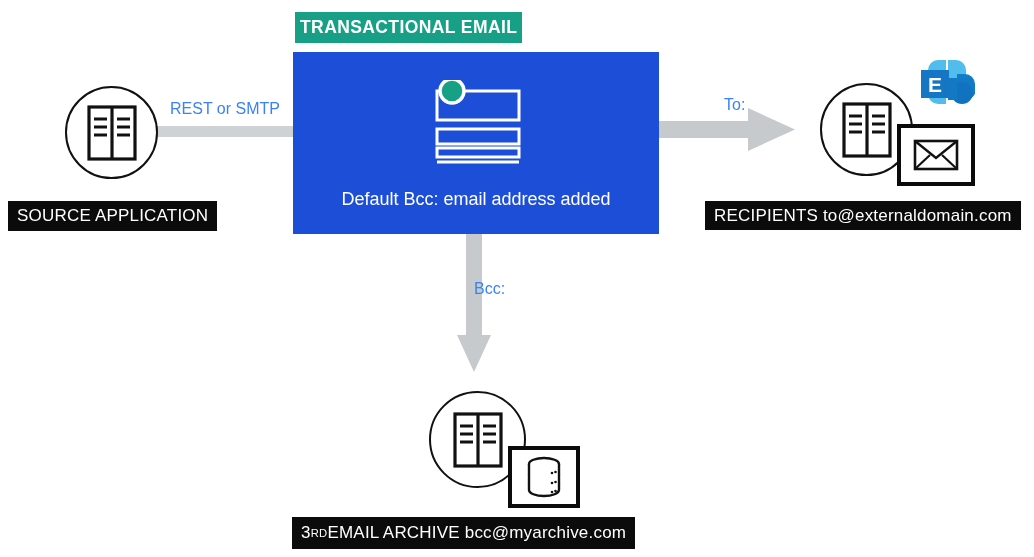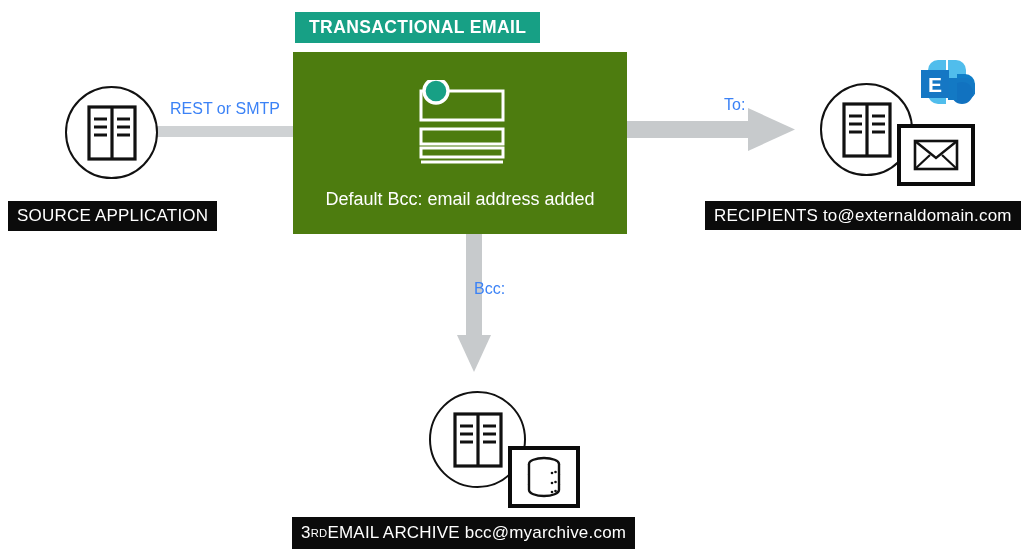--- a/index.html
+++ b/index.html
@@ -21,36 +21,36 @@
     box-sizing:border-box;
   }
   .green-tag{
     position:absolute;
     background:#17a085;
     color:#ffffff;
     font-weight:bold;
     font-size:17.5px;
     letter-spacing:.4px;
     display:flex;align-items:center;
-    padding:0 14px;
+    padding:0 5px;
     white-space:nowrap;
     box-sizing:border-box;
   }
   .conn-label{
     position:absolute;
     color:#3b82f6;
     font-size:16px;
     white-space:nowrap;
   }
 
   
   #green-box{
     position:absolute;
-    left:293px;top:52px;width:334px;height:182px;
-    background:#4d7c0f;
+    left:293px;top:52px;width:366px;height:182px;
+    background:#1d4ed8;
   }
   #green-box-caption{
     position:absolute;left:0;right:0;bottom:24px;
     text-align:center;
     color:#ffffff;font-size:18px;
     white-space:nowrap;
   }
   #form-icon{position:absolute;left:50%;top:28px;transform:translateX(-50%);}
 
   

